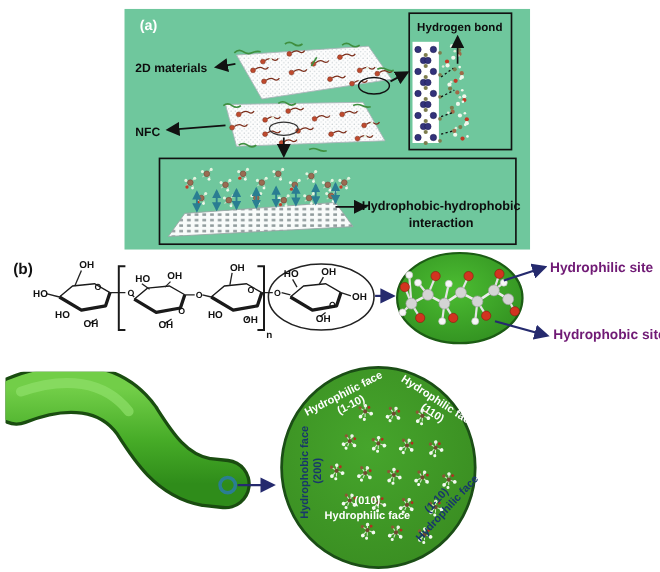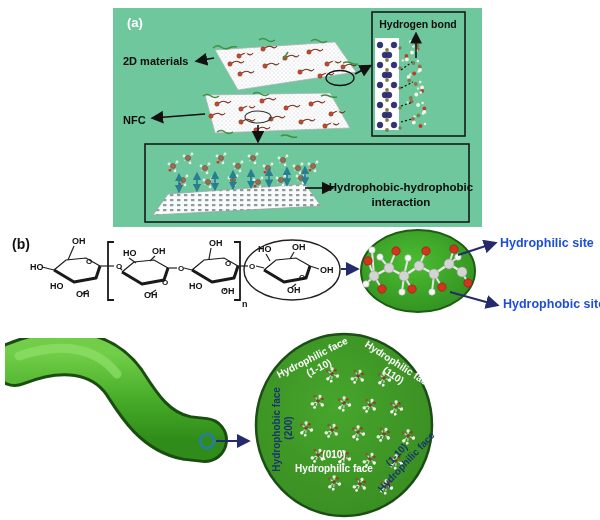--- a/index.html
+++ b/index.html
@@ -1,21 +1,21 @@
 <!DOCTYPE html>
 <html><head>
 <meta charset="utf-8">
 <style>
   html,body{margin:0;padding:0;background:#fff;}
   body{width:600px;height:520px;position:relative;overflow:hidden;
        font-family:"Liberation Sans",sans-serif;}
   .abs{position:absolute;}
   svg text{font-family:"Liberation Sans",sans-serif;}
   .tagB{font-weight:bold;font-size:14px;color:#111;}
-  .site-label{font-weight:bold;font-size:12.5px;color:#1d4ed8;white-space:nowrap;}
+  .site-label{font-weight:bold;font-size:12.5px;color:#701a75;white-space:nowrap;}
 </style>
 </head>
 <body>
 
 <div id="fig">
 
   <svg class="abs" style="left:113px;top:8px" width="369" height="219" viewBox="0 0 369 219">
     <defs>
       <marker id="mB" viewBox="0 0 10 10" refX="8" refY="5" markerWidth="8" markerHeight="8" orient="auto-start-reverse">
         <path d="M0 0 L10 5 L0 10 z" fill="#111"></path>

